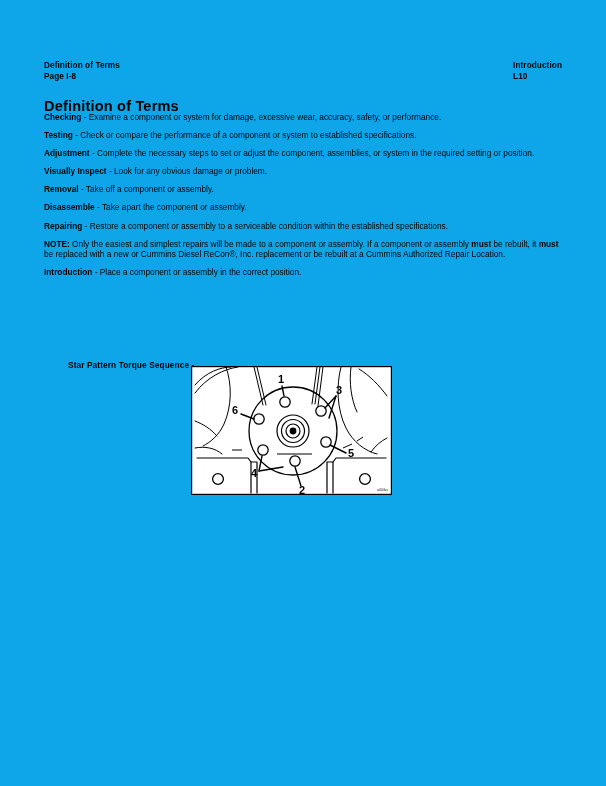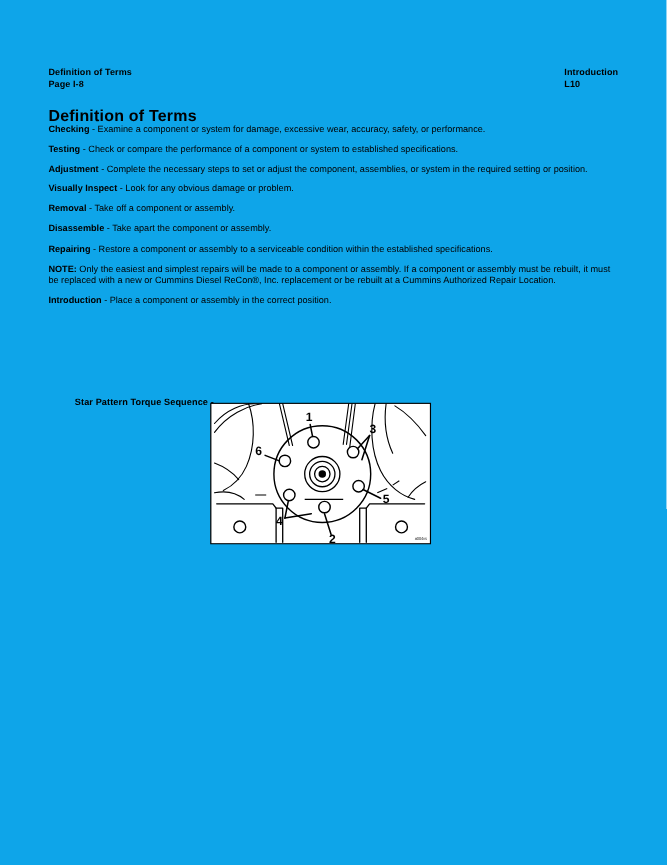--- a/index.html
+++ b/index.html
@@ -57,21 +57,21 @@
     top: 112px;
     width: 519px;
   }
   .para {
     font-size: 8.3px;
     line-height: 10.7px;
     margin: 0 0 7.4px 0;
     text-align: left;
     letter-spacing: 0.0px;
   }
-  .para b { font-weight: normal; }
+  .para b { font-weight: bold; }
   .term { font-weight: bold; margin-top: 28px; }
 
   
   .star-caption {
     position: absolute;
     left: 44px;
     top: 360px;
     font-size: 8.3px;
     font-weight: bold;
     letter-spacing: 0.1px;

